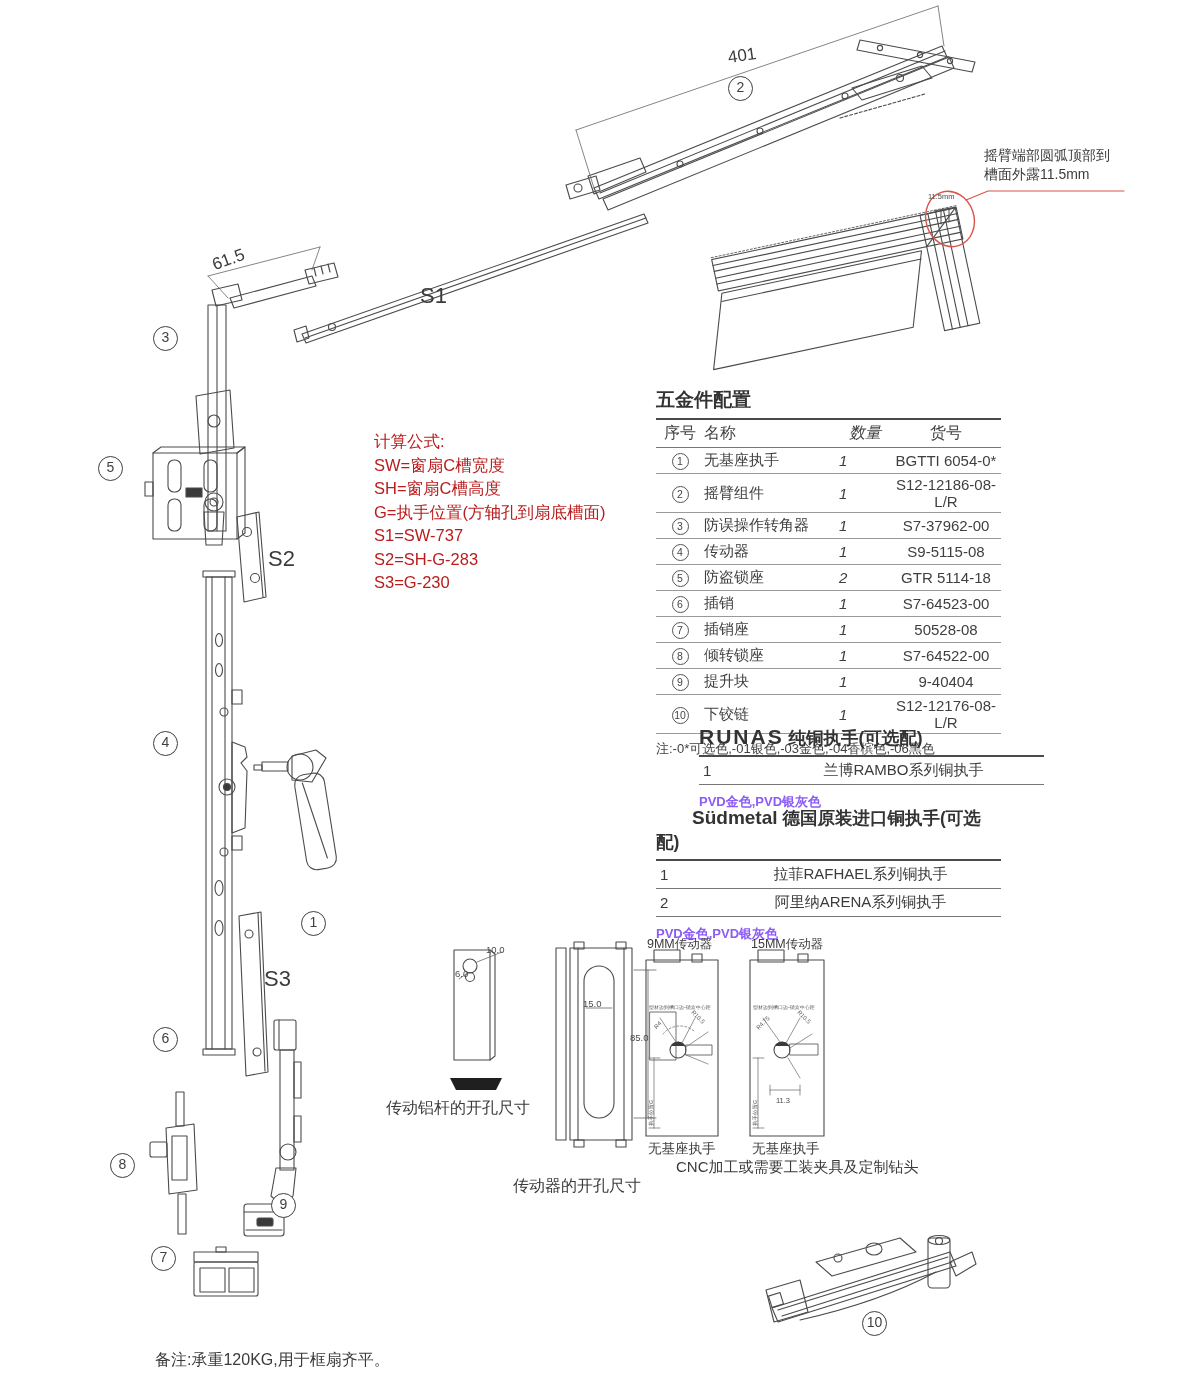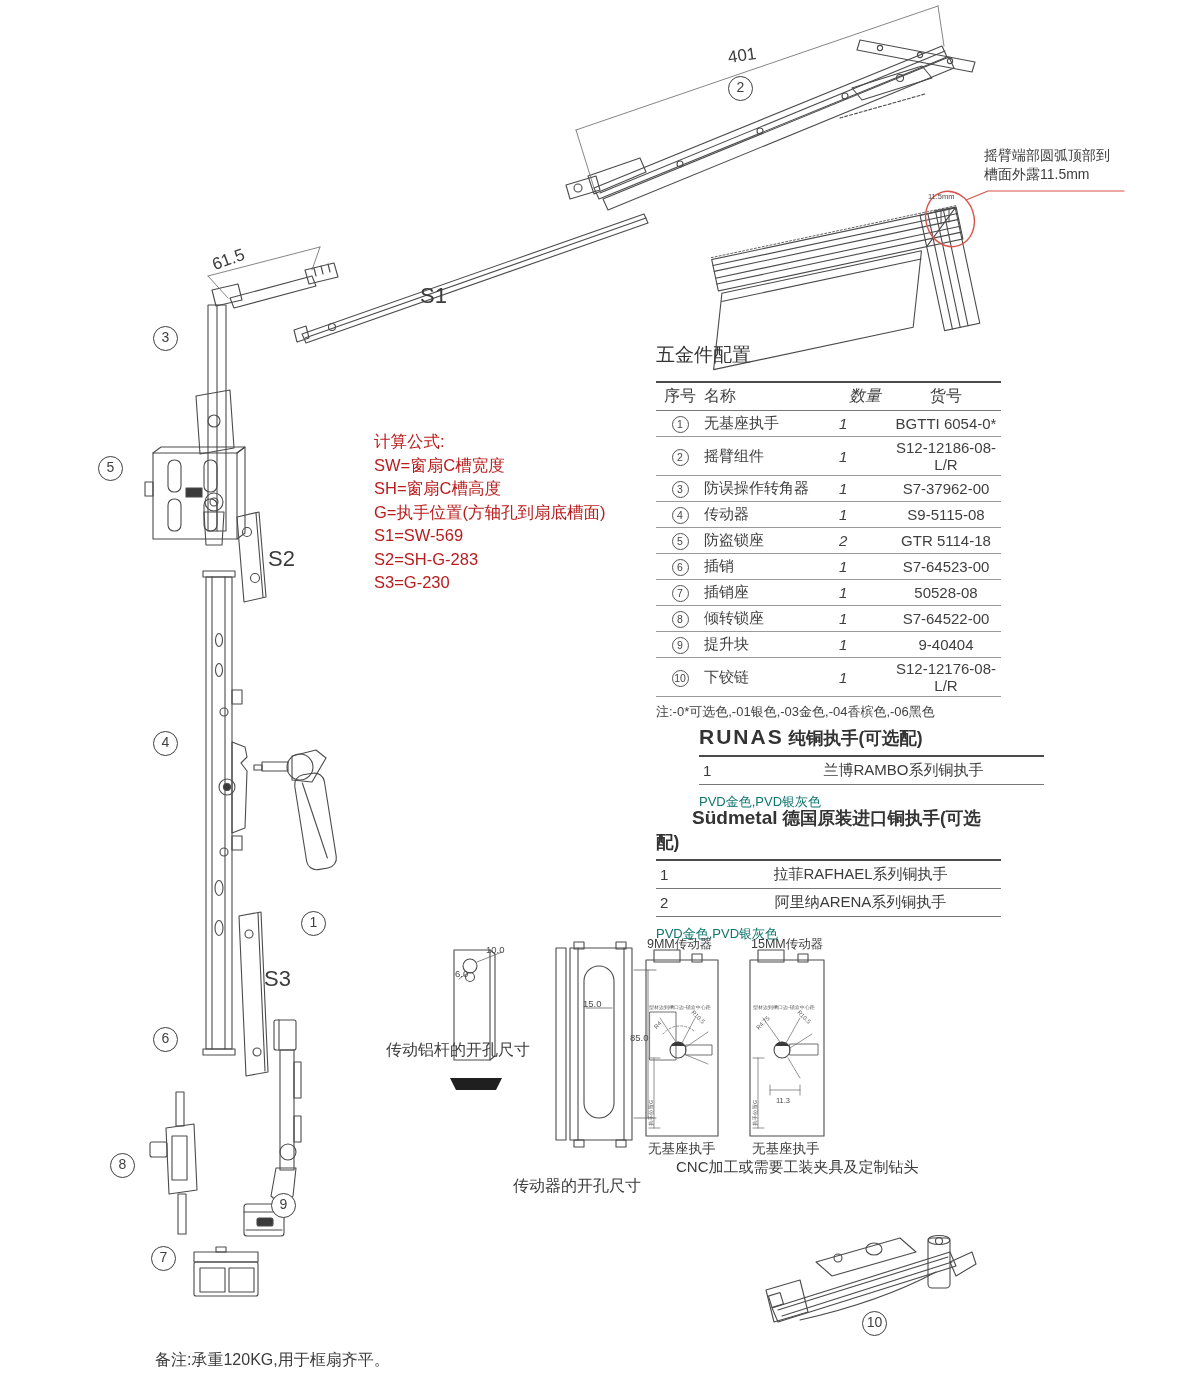--- a/index.html
+++ b/index.html
@@ -11,35 +11,35 @@
   .circ{position:absolute;z-index:2;width:25px;height:25px;border:1.6px solid #3f3f3f;border-radius:50%;
         box-sizing:border-box;text-align:center;line-height:21px;font-size:14px;color:#3f3f3f;background:#fff;}
   .circ-sm{display:inline-block;width:17px;height:17px;border:1px solid #555;border-radius:50%;
         box-sizing:border-box;text-align:center;line-height:15px;font-size:10.5px;color:#444;}
   .slabel{font-size:22px;color:#3b3b3b;}
   .dimbig{font-size:17px;color:#3b3b3b;}
   .dimsm{font-size:9.5px;color:#4a4a4a;}
   .dimtiny{font-size:7.5px;color:#4a4a4a;}
   
   .tblwrap{position:absolute;left:656px;top:342px;width:345px;z-index:2;}
-  .tbl-title{font-size:19px;font-weight:normal;color:#333;border-bottom:2.5px solid #4a4a4a;padding-bottom:13px;}
+  .tbl-title{font-size:19px;font-weight:bold;color:#333;border-bottom:2.5px solid #4a4a4a;padding-bottom:5px;margin-top:45px;}
   table.hw{width:100%;border-collapse:collapse;font-size:15px;color:#3f3f3f;}
   table.hw th{font-size:16px;font-weight:normal;border-bottom:1.5px solid #777;padding:3px 0;height:20px;}
   table.hw td{border-bottom:1px solid #999;padding:2px 0;height:21px;}
   .col-no{width:48px;text-align:center;}
   .col-name{width:135px;text-align:left;}
   .col-qty{width:52px;font-style:italic;}
   .col-code{width:110px;text-align:center;margin-left:40px;}
   .tbl-note{font-size:13px;color:#3f3f3f;margin-top:6px;}
   .opt-title{font-size:17.5px;font-weight:bold;color:#333;border-bottom:2.5px solid #4a4a4a;padding-bottom:5px;}
   .opt-brand{font-size:21px;letter-spacing:2px;}
   .opt-row{display:flex;align-items:center;height:27px;border-bottom:1.5px solid #777;font-size:15px;}
   .opt-row .no{width:60px;padding-left:4px;}
   .opt-row .nm{flex:1;text-align:center;}
-  .finish{font-size:13px;margin-top:8px;color:#0f766e;}
+  .finish{font-size:13px;margin-top:8px;color:#8b5cf6;font-weight:bold;}
   .formulas{font-size:16.5px;line-height:23.5px;color:#b91c1c;}
   .caption{font-size:16px;color:#3b3b3b;}
   .caption-sm{font-size:12.5px;color:#3b3b3b;}
   .ann{font-size:14px;line-height:19px;color:#3b3b3b;}
   .panel-note{font-size:5px;color:#555;white-space:nowrap;}
   .panel-pos{font-size:5.5px;color:#555;transform:rotate(-90deg);transform-origin:left top;white-space:nowrap;}
   .rad{font-size:6px;color:#555;white-space:nowrap;}
 </style>
 </head>
 <body>
@@ -324,21 +324,21 @@
     <div>摇臂端部圆弧顶部到</div>
     <div>槽面外露11.5mm</div>
   </div>
   <div class="txt dimtiny" style="left:928px;top:192px;">11.5mm</div>
 
   <div class="txt formulas" style="left:374px;top:430px;">
     <div>计算公式:</div>
     <div>SW=窗扇C槽宽度</div>
     <div>SH=窗扇C槽高度</div>
     <div>G=执手位置(方轴孔到扇底槽面)</div>
-    <div>S1=SW-569</div>
+    <div>S1=SW-737</div>
     <div>S2=SH-G-283</div>
     <div>S3=G-230</div>
   </div>
 
   <div class="tblwrap">
     <div class="tbl-title">五金件配置</div>
     <table class="hw">
       <thead>
         <tr>
           <th class="col-no">序号</th>
@@ -432,21 +432,21 @@
       <span class="no">2</span>
       <span class="nm">阿里纳ARENA系列铜执手</span>
     </div>
     <div class="finish">PVD金色,PVD银灰色</div>
   </div>
 
   <div class="txt dimsm" style="left:486px;top:944px;">10.0</div>
   <div class="txt dimsm" style="left:455px;top:968px;">6.0</div>
   <div class="txt dimsm" style="left:583px;top:998px;">15.0</div>
   <div class="txt dimsm" style="left:630px;top:1032px;">85.0</div>
-  <div class="txt caption" style="left:386px;top:1040px;">传动铝杆的开孔尺寸</div>
+  <div class="txt caption" style="left:386px;top:1098px;">传动铝杆的开孔尺寸</div>
   <div class="txt caption" style="left:513px;top:1176px;">传动器的开孔尺寸</div>
 
   <div class="txt caption-sm" style="left:647px;top:936px;">9MM传动器</div>
   <div class="txt caption-sm" style="left:751px;top:936px;">15MM传动器</div>
   <div class="txt panel-note" style="left:649px;top:1004px;width:66px;">型材边到槽口边-锁盒中心距</div>
   <div class="txt panel-note" style="left:753px;top:1004px;width:68px;">型材边到槽口边-锁盒中心距</div>
   <div class="txt rad" style="left:654px;top:1022px;transform:rotate(-45deg);">R4</div>
   <div class="txt rad" style="left:690px;top:1014px;transform:rotate(45deg);">R10.5</div>
   <div class="txt rad" style="left:755px;top:1020px;transform:rotate(-45deg);">R4.75</div>
   <div class="txt rad" style="left:796px;top:1014px;transform:rotate(45deg);">R10.5</div>

